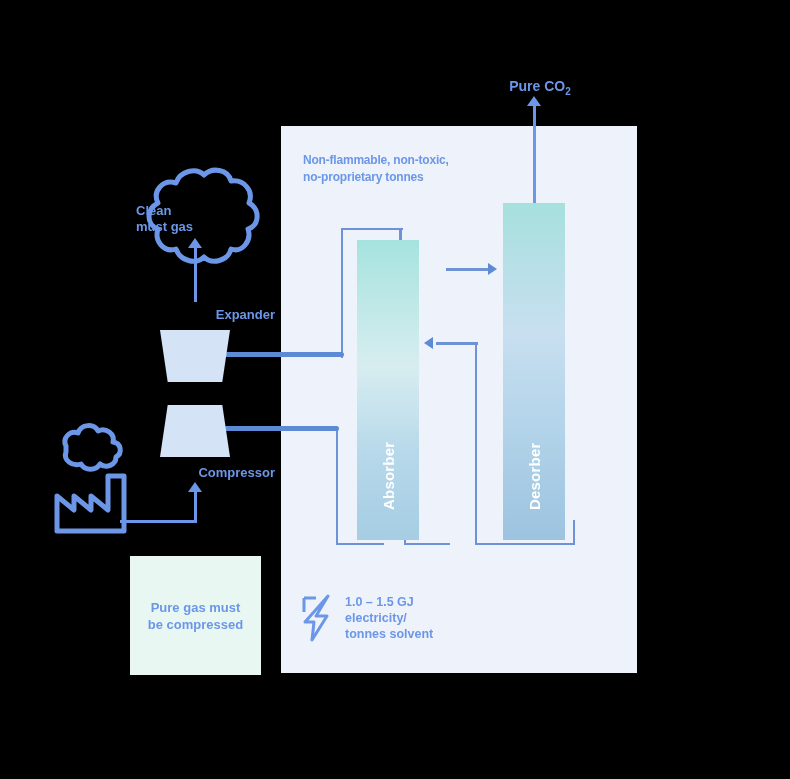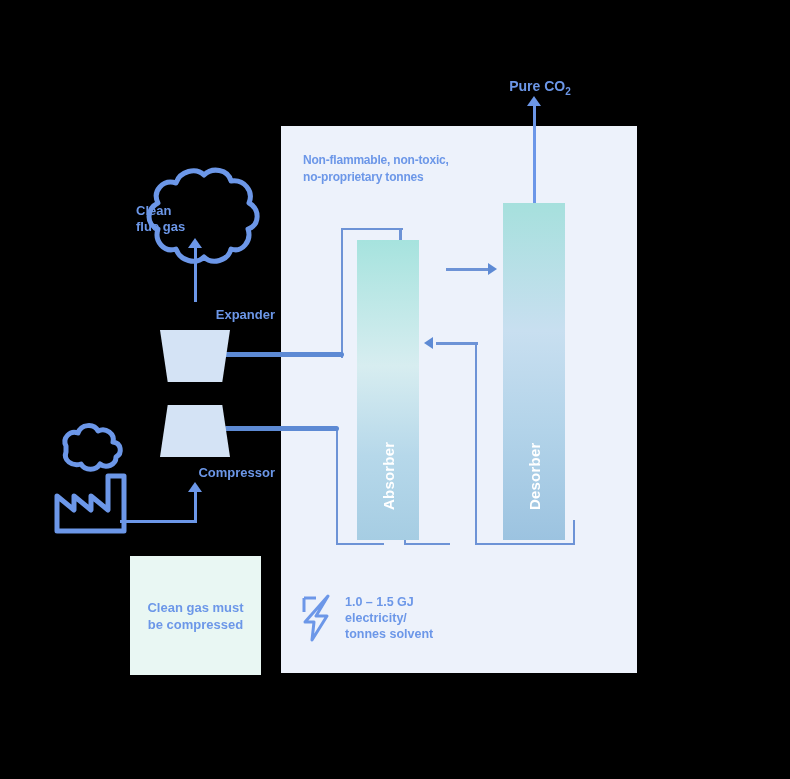--- a/index.html
+++ b/index.html
@@ -158,21 +158,21 @@
   <div id="cloud-wrap">
     <svg width="128" height="117" viewBox="0 0 128 117">
       <path d="M40 20 C44 8 60 4 68 12 C76 4 92 6 95 18 C108 16 118 28 113 40
                C124 46 124 62 112 66 C116 78 106 90 95 86
                C92 98 76 102 68 94 C60 102 44 98 40 86
                C28 90 18 78 22 66 C10 62 10 46 22 40
                C16 28 27 16 40 20 Z" fill="none" stroke="#6c97e8" stroke-width="5" stroke-linejoin="round"></path>
     </svg>
     <div class="cloud-text">
       <div>Clean</div>
-      <div>flue gas</div>
+      <div>must gas</div>
     </div>
   </div>
 
   <div class="pipe" style="left:194px;top:247px;width:3px;height:55px;"></div>
   <div class="arrow arrow-up" style="left:188px;top:238px;"></div>
 
   <div id="expander-label" class="eq-label">Expander</div>
   <div class="trap" id="expander-shape"></div>
 
   <div class="trap" id="compressor-shape"></div>
@@ -193,21 +193,21 @@
       </g>
 
       <g fill="none" stroke="#6c97e8" stroke-width="5" stroke-linejoin="round" stroke-linecap="round">
         <path d="M5 113 L5 78 L22 92 L22 78 L39 92 L39 78 L56 92 L56 58 L72 58 L72 113 Z"></path>
       </g>
     </svg>
   </div>
 
   <div class="callout">
     <div class="callout-text">
-      <div>Clean gas must</div>
+      <div>Pure gas must</div>
       <div>be compressed</div>
     </div>
   </div>
 
   <div class="info-item" id="info-energy">
     <svg width="36" height="48" viewBox="0 0 36 48">
       <path d="M4 4 L4 18" stroke="#6c97e8" stroke-width="3" fill="none" stroke-linecap="butt"></path>
       <path d="M4 4 L16 4" stroke="#6c97e8" stroke-width="3" fill="none" stroke-linecap="butt"></path>
       <path d="M28 2 L16 22 L27 22 L12 46 L14 28 L5 28 Z" fill="none" stroke="#6c97e8" stroke-width="3" stroke-linejoin="round"></path>
     </svg>

